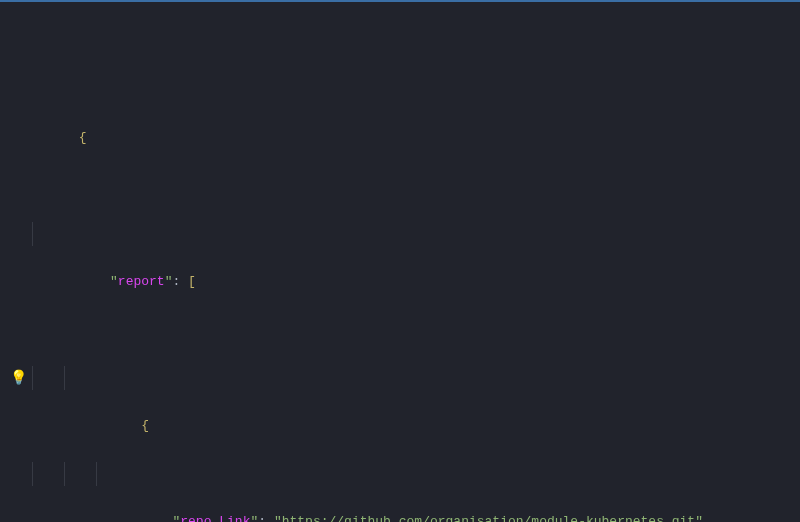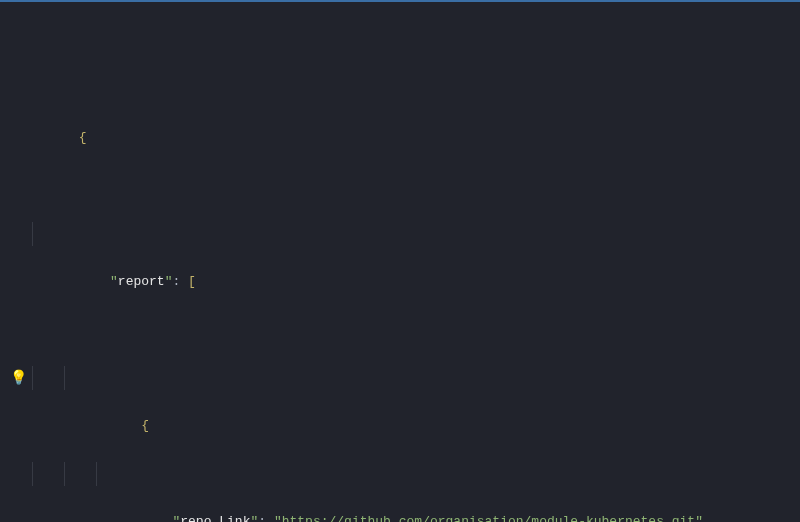--- a/index.html
+++ b/index.html
@@ -42,21 +42,21 @@
     height:24px;
     position:relative;
   }
   
   .ig{
     position:absolute;top:0;bottom:0;width:0;
     border-left:1px solid #373a44;
   }
   .punct{color:#c3b36a;}      
   .colon{color:#abb2bf;}
-  .key{color:#e5e5e5;}        
+  .key{color:#d946ef;}        
   .link{color:#8fb573;text-decoration:underline;}
   .quote{color:#8fb573;}
   .txt{display:inline;}
 </style>
 </head>
 <body>
 
 <div class="editor">
   <div class="top-bar"></div>
 

